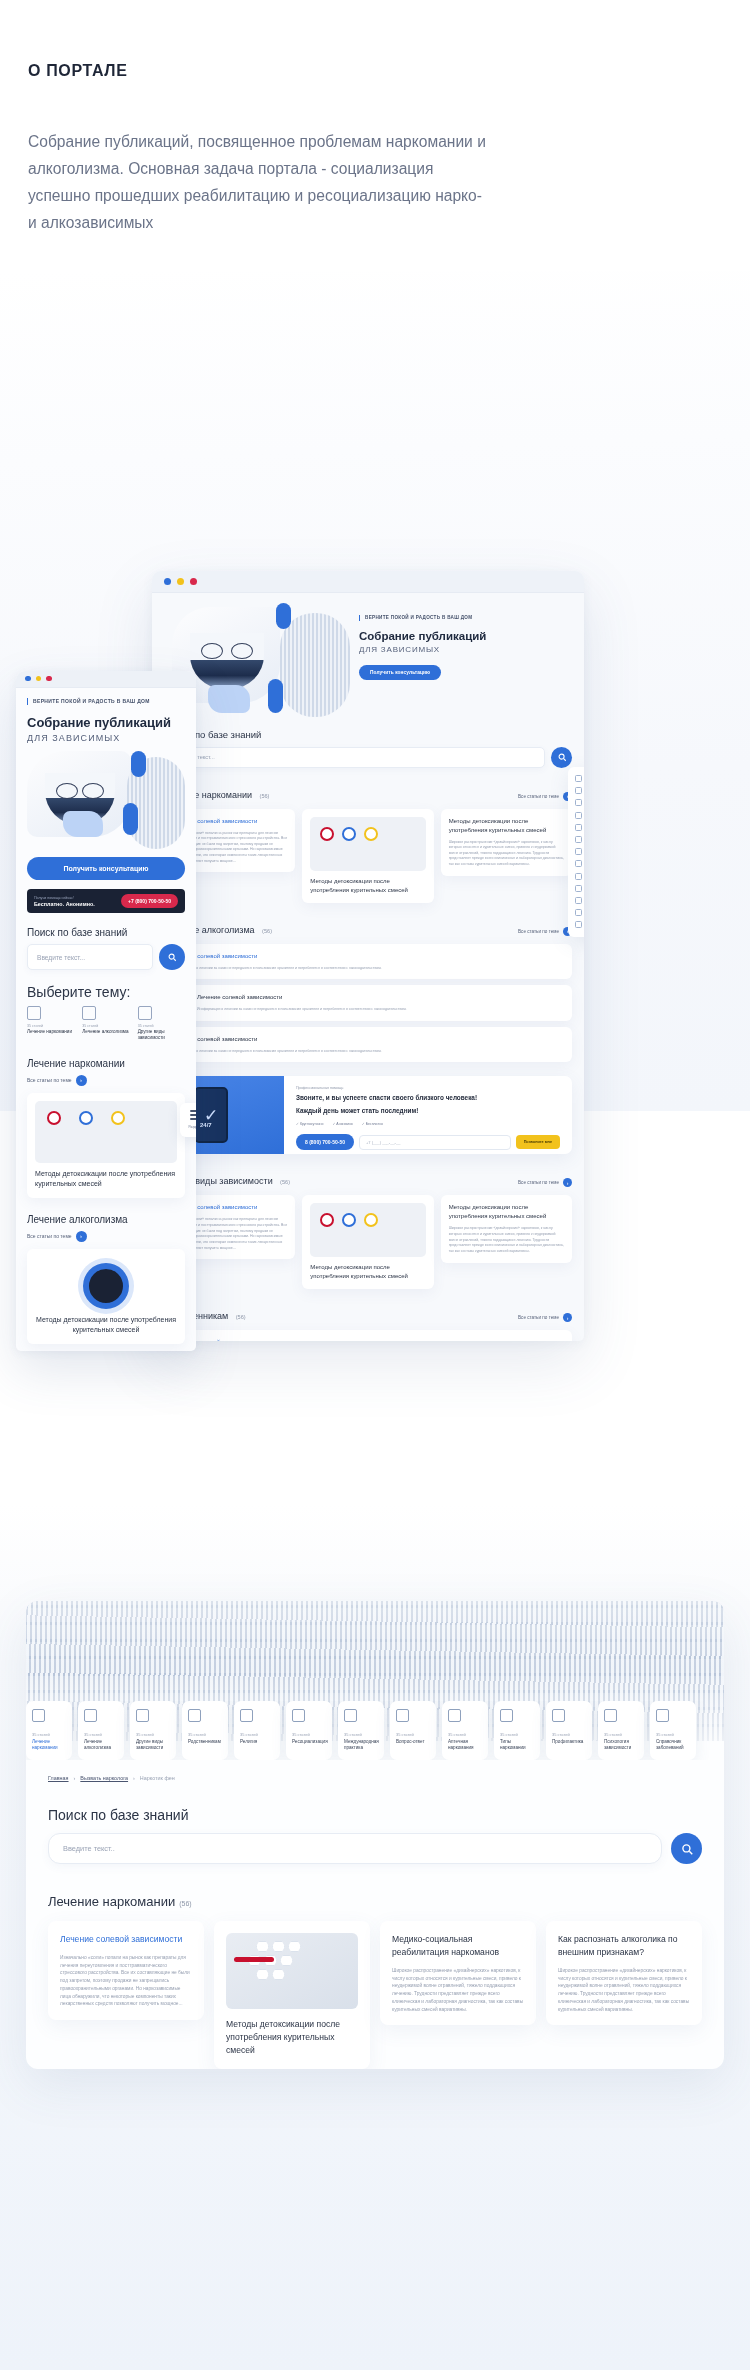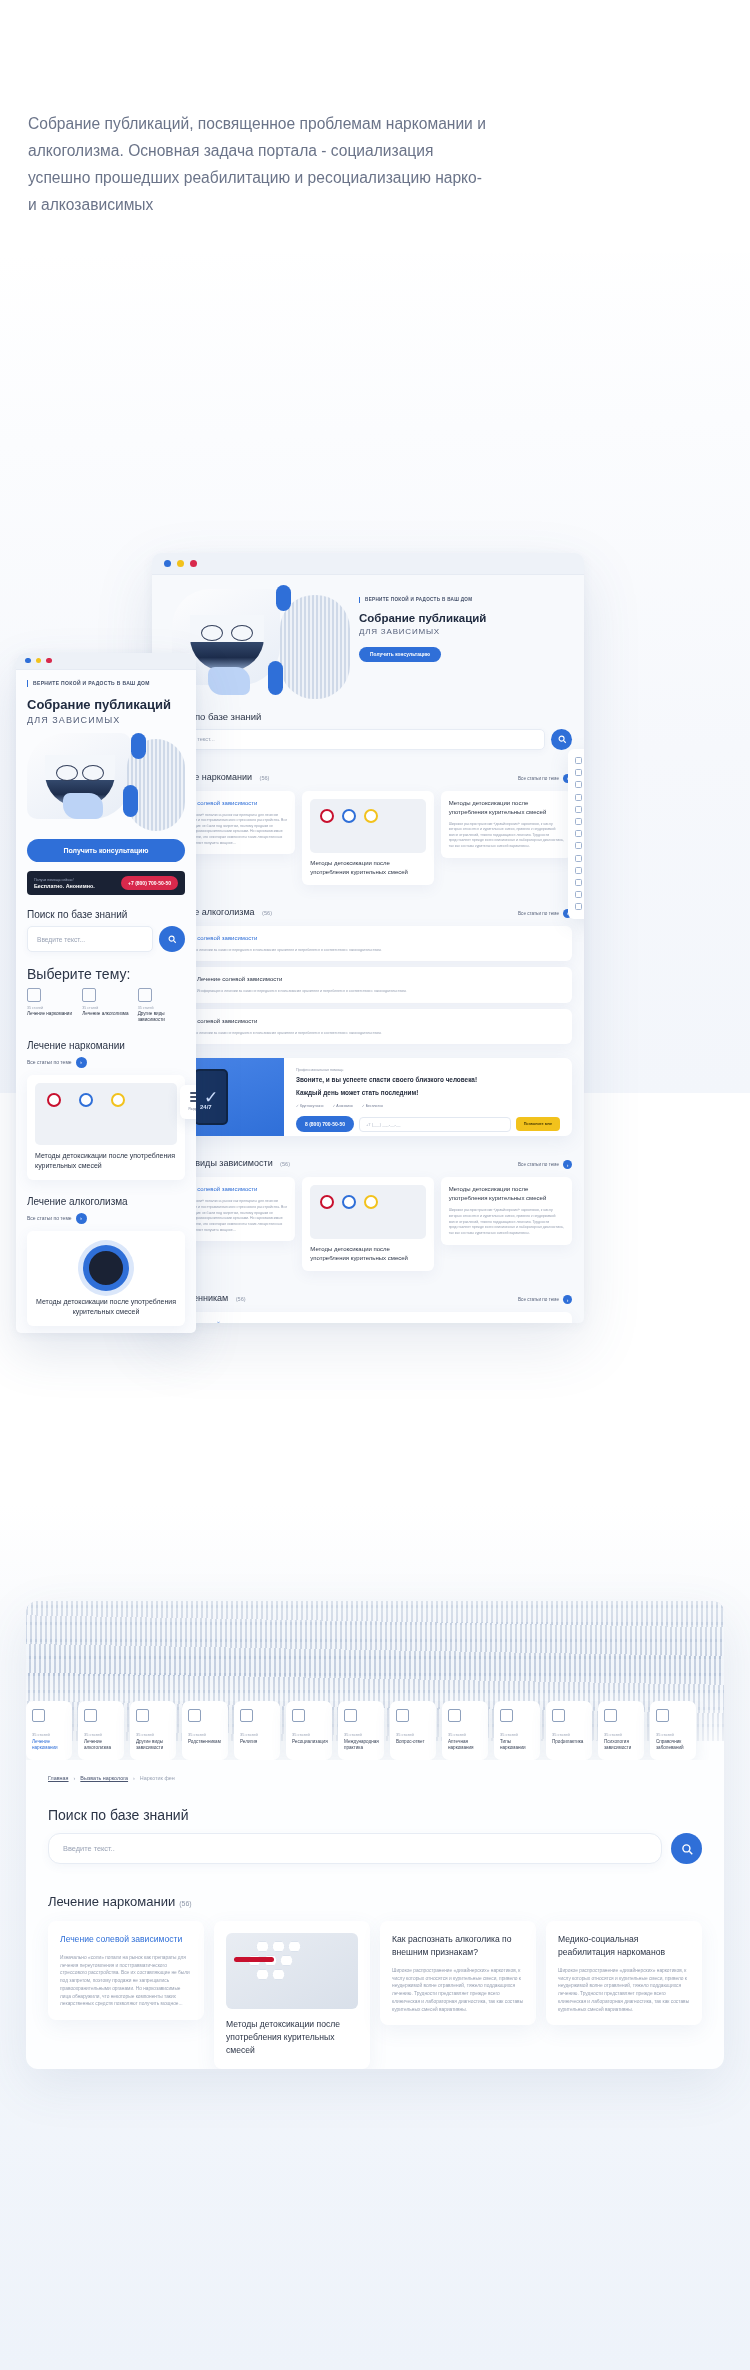--- a/index.html
+++ b/index.html
@@ -315,20 +315,21 @@
   .lib-card p { font-size: 4.8px; line-height: 1.62; color: #97a0b2; margin-top: 8px; }
   .lib-thumb {
     height: 76px; border-radius: 6px; margin-bottom: 9px; position: relative; overflow: hidden;
     background: linear-gradient(150deg,#e9edf3,#d9e0ea);
   }
 </style>
 </head>
 <body>
 
 <section class="intro">
+  <div class="eyebrow">О ПОРТАЛЕ</div>
   <p class="lede">Собрание публикаций, посвященное проблемам наркомании и алкоголизма. Основная задача портала - социализация успешно прошедших реабилитацию и ресоциализацию нарко- и алкозависимых</p>
 </section>
 
 <section class="mockups">
 
   <div class="winchrome desk">
     <div class="winbar">
       <i class="d-blue"></i>
       <i class="d-yel"></i>
       <i class="d-red"></i>
@@ -672,27 +673,27 @@
               <i style="left:32px;top:16px"></i>
               <i style="left:48px;top:16px"></i>
             <i style="left:24px;top:30px"></i>
               <i style="left:40px;top:30px"></i>
             <div class="ribbon" style="left:2px;top:18px"></div>
           </div>
         </div>
         <h4 class="dk">Методы детоксикации после употребления курительных смесей</h4>
       </div>
       <div class="lib-card">
+        <h4 class="dk">Медико-социальная реабилитация наркоманов</h4>
+        <p>Широкое распространение «дизайнерских» наркотиков, к числу которых относятся и курительные смеси, привело к неудержимой волне отравлений, тяжело поддающихся лечению. Трудности представляет прежде всего клиническая и лабораторная диагностика, так как составы курительных смесей вариативны.</p>
+      </div>
+      <div class="lib-card">
         <h4 class="dk">Как распознать алкоголика по внешним признакам?</h4>
         <p>Широкое распространение «дизайнерских» наркотиков, к числу которых относятся и курительные смеси, привело к неудержимой волне отравлений, тяжело поддающихся лечению. Трудности представляет прежде всего клиническая и лабораторная диагностика, так как составы курительных смесей вариативны.</p>
       </div>
-      <div class="lib-card">
-        <h4 class="dk">Медико-социальная реабилитация наркоманов</h4>
-        <p>Широкое распространение «дизайнерских» наркотиков, к числу которых относятся и курительные смеси, привело к неудержимой волне отравлений, тяжело поддающихся лечению. Трудности представляет прежде всего клиническая и лабораторная диагностика, так как составы курительных смесей вариативны.</p>
-      </div>
     </div>
   </div>
 
   <div class="cat-strip">
     <div class="cat-tile active">
         <div class="ci"></div>
         <div class="cn">35 статей</div>
         <div class="ct">Лечение наркомании</div>
       </div>
     <div class="cat-tile">

